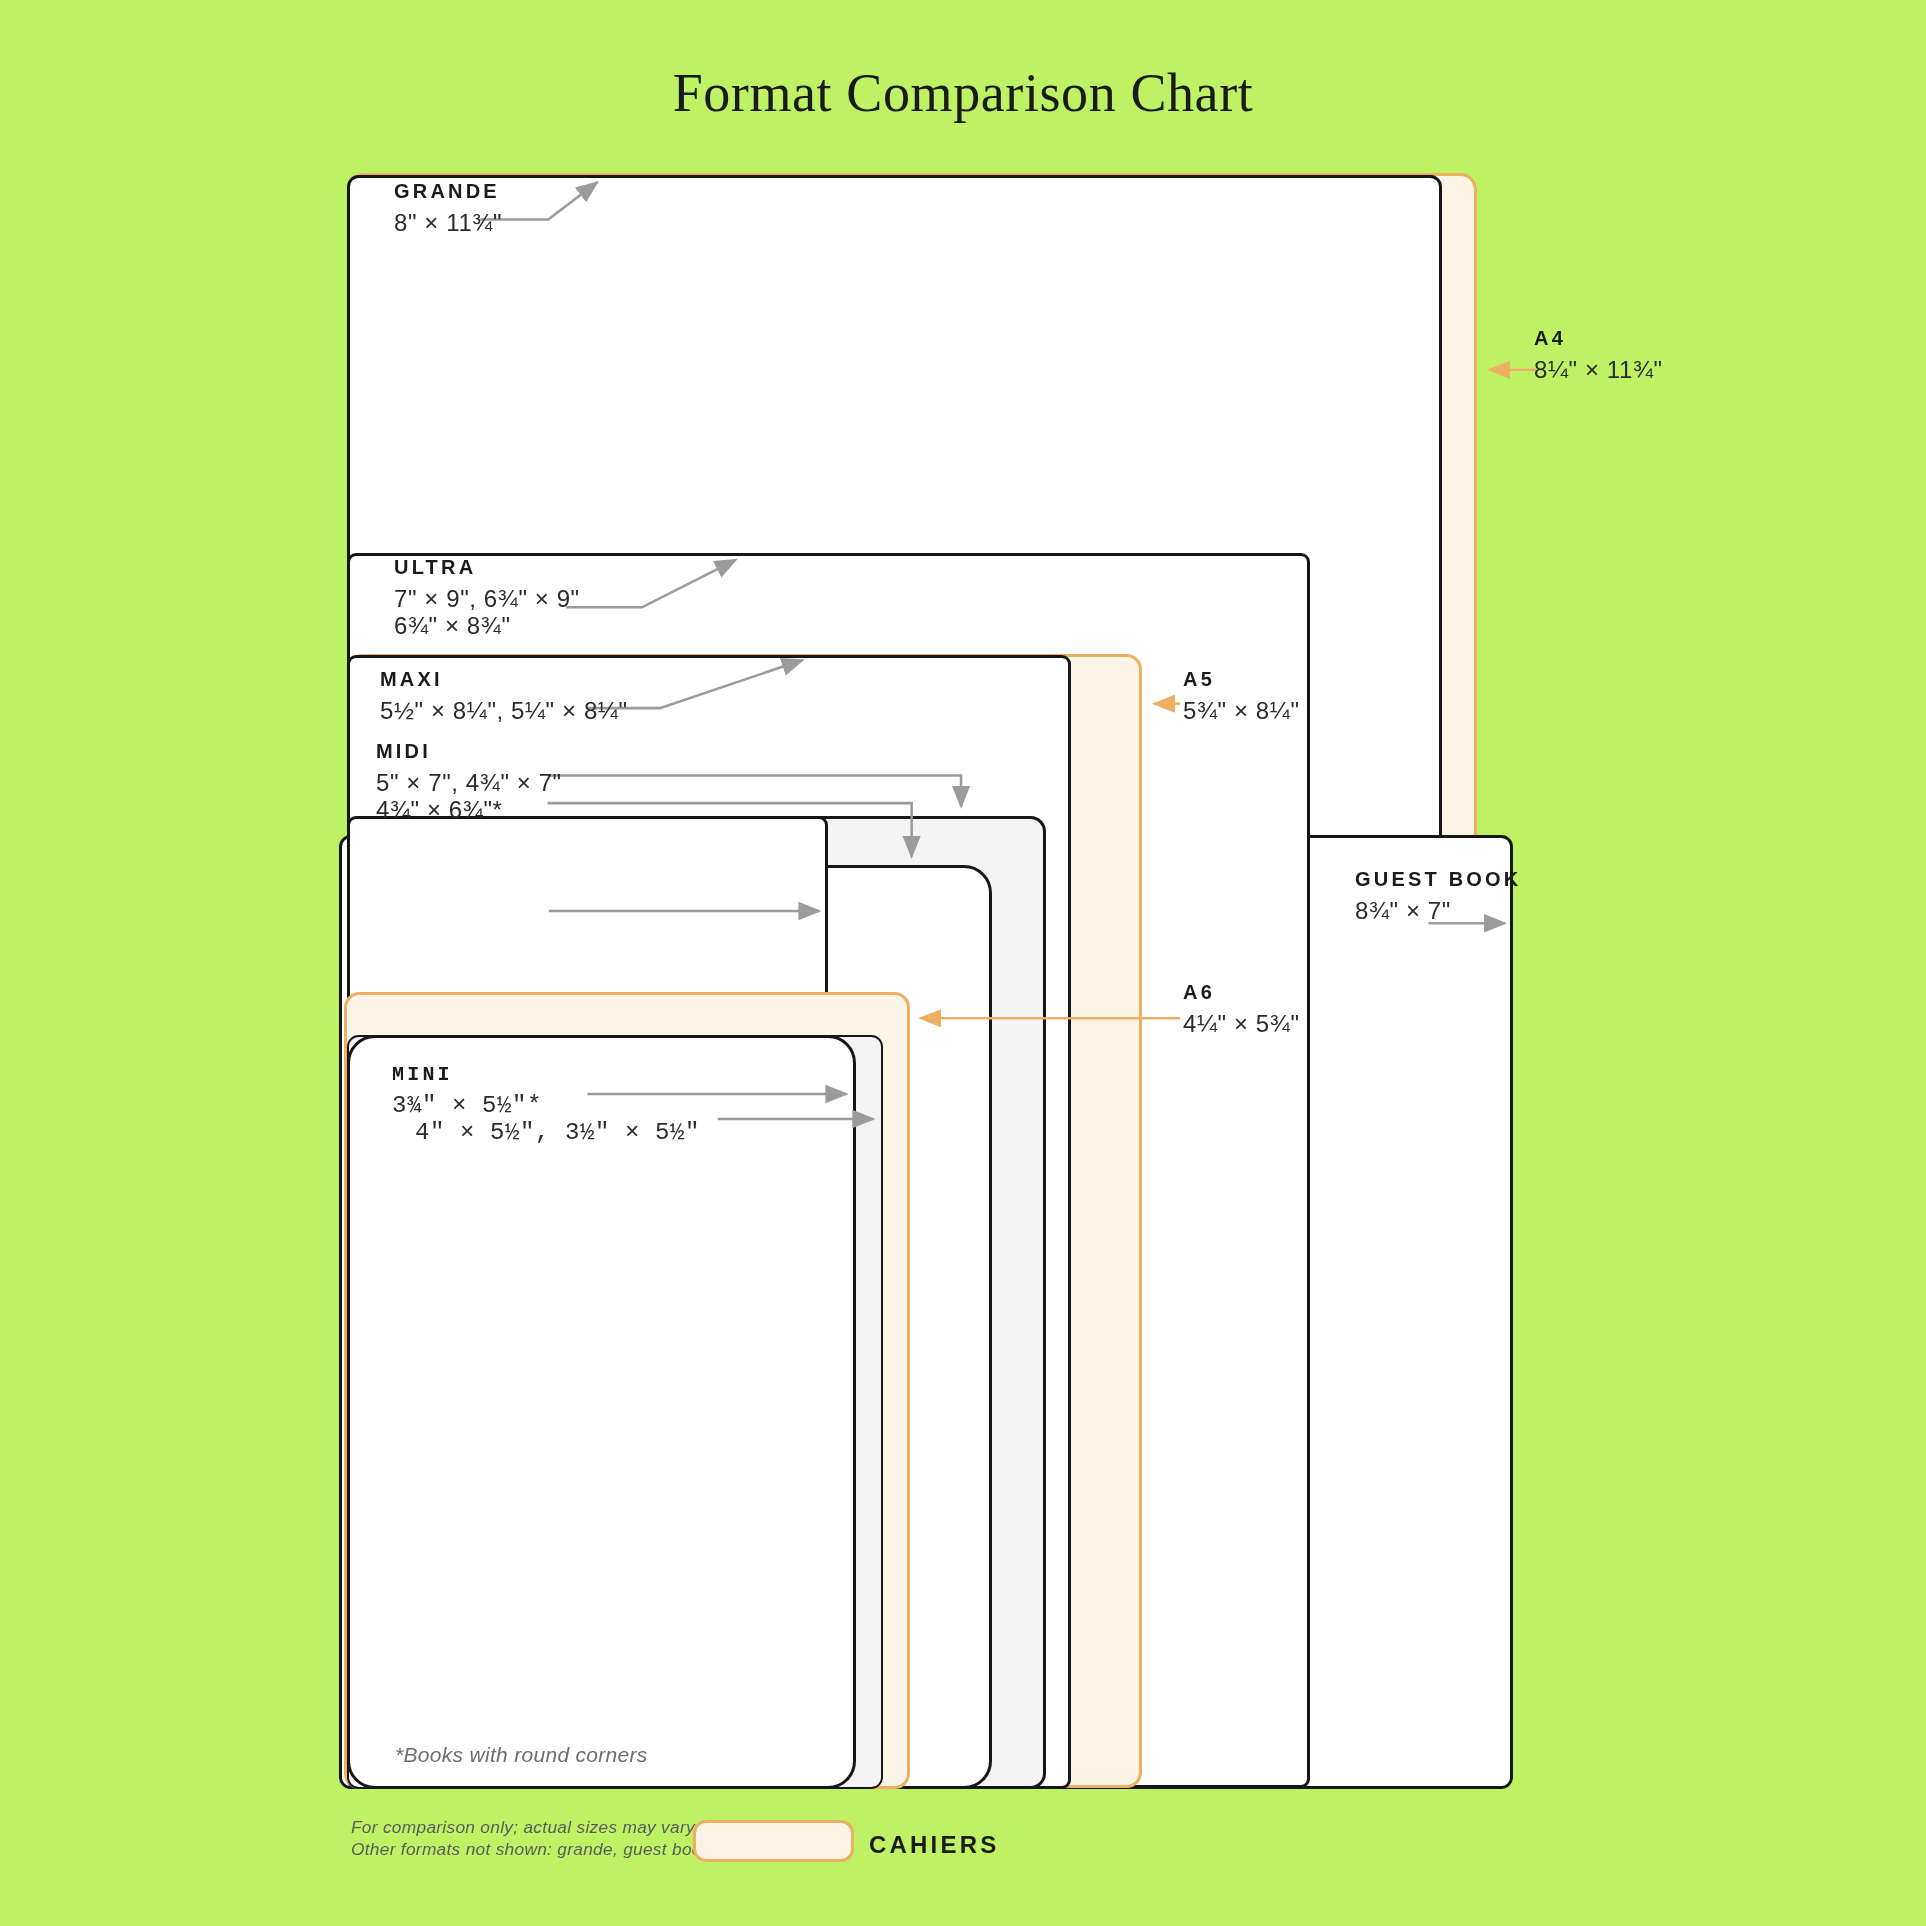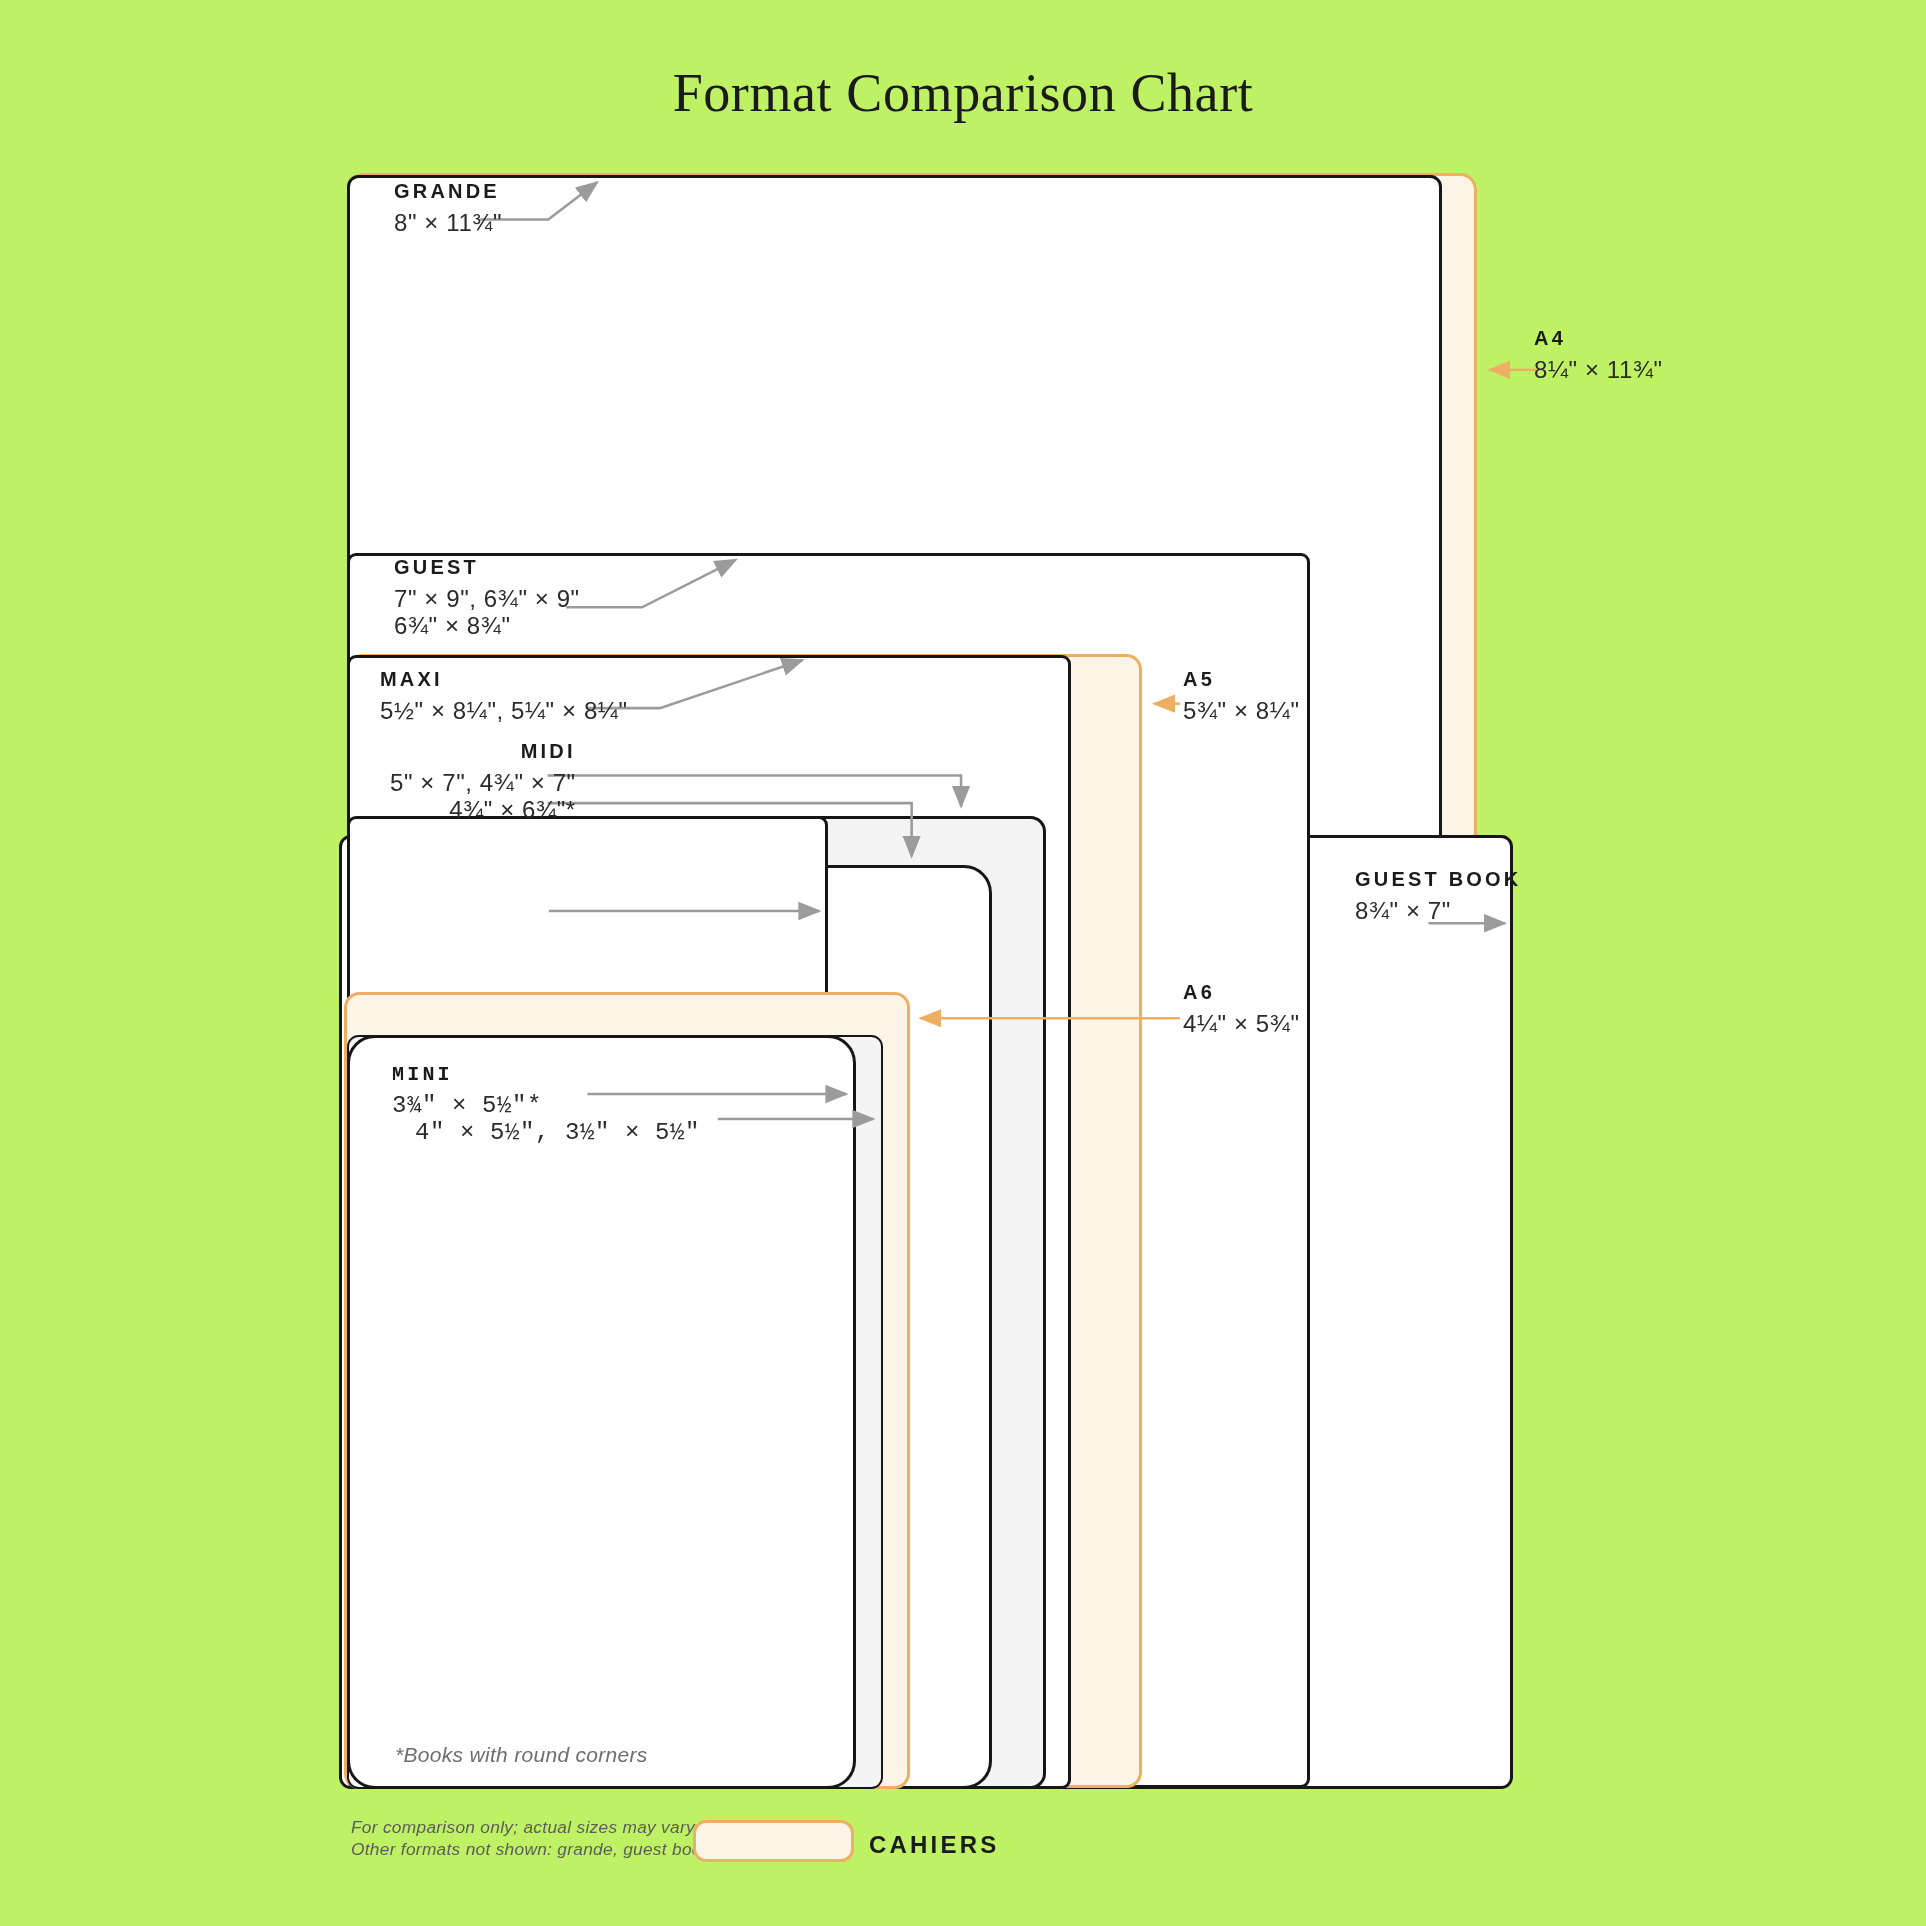--- a/index.html
+++ b/index.html
@@ -72,31 +72,31 @@
     <div class="fmt-name">GRANDE</div>
     <div class="fmt-size">8" × 11¾"</div>
   </div>
 
   <div class="fmt-label" style="left:1534px;top:327px;">
     <div class="fmt-name">A4</div>
     <div class="fmt-size">8¼" × 11¾"</div>
   </div>
 
   <div class="fmt-label" style="left:394px;top:556px;">
-    <div class="fmt-name">GUEST</div>
+    <div class="fmt-name">ULTRA</div>
     <div class="fmt-size">7" × 9", 6¾" × 9"</div>
     <div class="fmt-size">6¾" × 8¾"</div>
   </div>
 
   <div class="fmt-label" style="left:380px;top:668px;">
     <div class="fmt-name">MAXI</div>
     <div class="fmt-size">5½" × 8¼", 5¼" × 8¼"</div>
   </div>
 
-  <div class="fmt-label" style="left:390px;top:740px;text-align:right;">
+  <div class="fmt-label" style="left:376px;top:740px;">
     <div class="fmt-name">MIDI</div>
     <div class="fmt-size">5" × 7", 4¾" × 7"</div>
     <div class="fmt-size">4¾" × 6¾"*</div>
   </div>
 
 
   <div class="fmt-label" style="left:1183px;top:668px;">
     <div class="fmt-name">A5</div>
     <div class="fmt-size">5¾" × 8¼"</div>
   </div>

